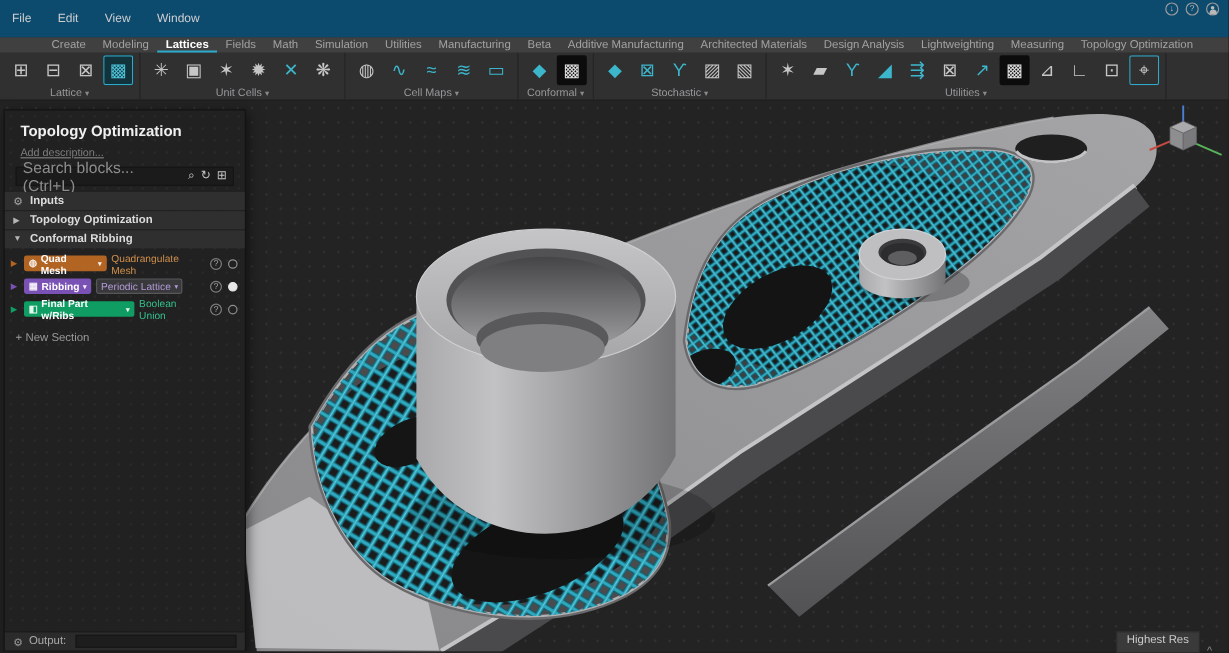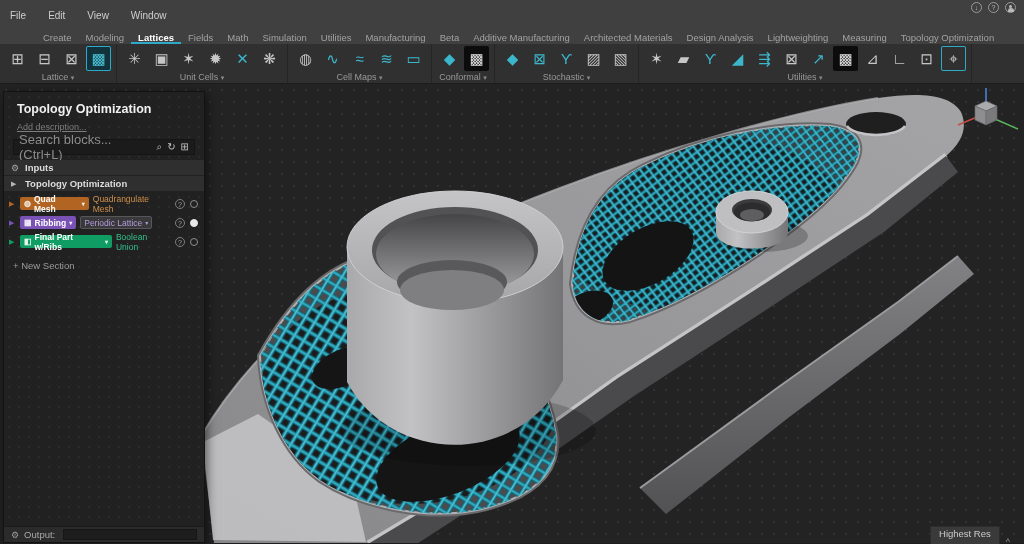--- a/index.html
+++ b/index.html
@@ -1,20 +1,20 @@
 <!DOCTYPE html>
 <html><head>
 <meta charset="utf-8">
 <style>
   * { margin:0; padding:0; box-sizing:border-box; }
   html,body { width:1024px; height:544px; overflow:hidden; background:#111; }
   .app { position:relative; width:1024px; height:544px; font-family:"Liberation Sans",sans-serif; background:#242425; overflow:hidden; }
 
   
-  .menubar { position:relative; height:31px; background:#404040; display:flex; align-items:center; gap:22px; padding:0 10px; }
+  .menubar { position:relative; height:31px; background:#0c4a6e; display:flex; align-items:center; gap:22px; padding:0 10px; }
   .menubar .mitem { font-size:10px; color:#cfcfd0; cursor:default; }
   .winbtns { position:absolute; right:8px; top:2px; display:flex; gap:6px; }
   .cbtn { width:11px; height:11px; border:1px solid #9a9a9b; border-radius:50%; color:#b9b9ba; font-size:7px; line-height:9px; text-align:center; position:relative; }
   .person-head { position:absolute; left:3.2px; top:1.6px; width:3px; height:3px; border-radius:50%; background:#b9b9ba; }
   .person-body { position:absolute; left:1.8px; top:5px; width:6px; height:4px; border-radius:3px 3px 0 0; background:#b9b9ba; }
 
   
   .tabbar { height:13px; background:#404040; display:flex; align-items:stretch; overflow:hidden; white-space:nowrap;padding-left:36px; }
   .tab { font-size:9.5px; color:#a2a2a3; padding:0 7px; display:flex; align-items:center; cursor:default; }
   .tab[data-active="true"] { color:#ffffff; font-weight:bold; box-shadow:inset 0 -2px 0 #2fa9c8; }
@@ -370,20 +370,24 @@
       </div>
 
       <div class="srow">
         <span class="sgear">⚙</span>
         <span class="slab">Inputs</span>
       </div>
       <div class="srow">
         <span class="scaret">▶</span>
         <span class="slab">Topology Optimization</span>
       </div>
+      <div class="srow">
+        <span class="scaret">▼</span>
+        <span class="slab">Conformal Ribbing</span>
+      </div>
 
       <div class="blocks">
 
           <div class="block-row">
             <span class="brow-arrow" style="color: rgb(178, 100, 34);">▶</span>
             <span class="badge" style="background-color: rgb(178, 100, 34);">
               <span class="badge-ic">◍</span>
               <span>Quad Mesh</span>
               <span class="badge-car">▾</span>
             </span>

